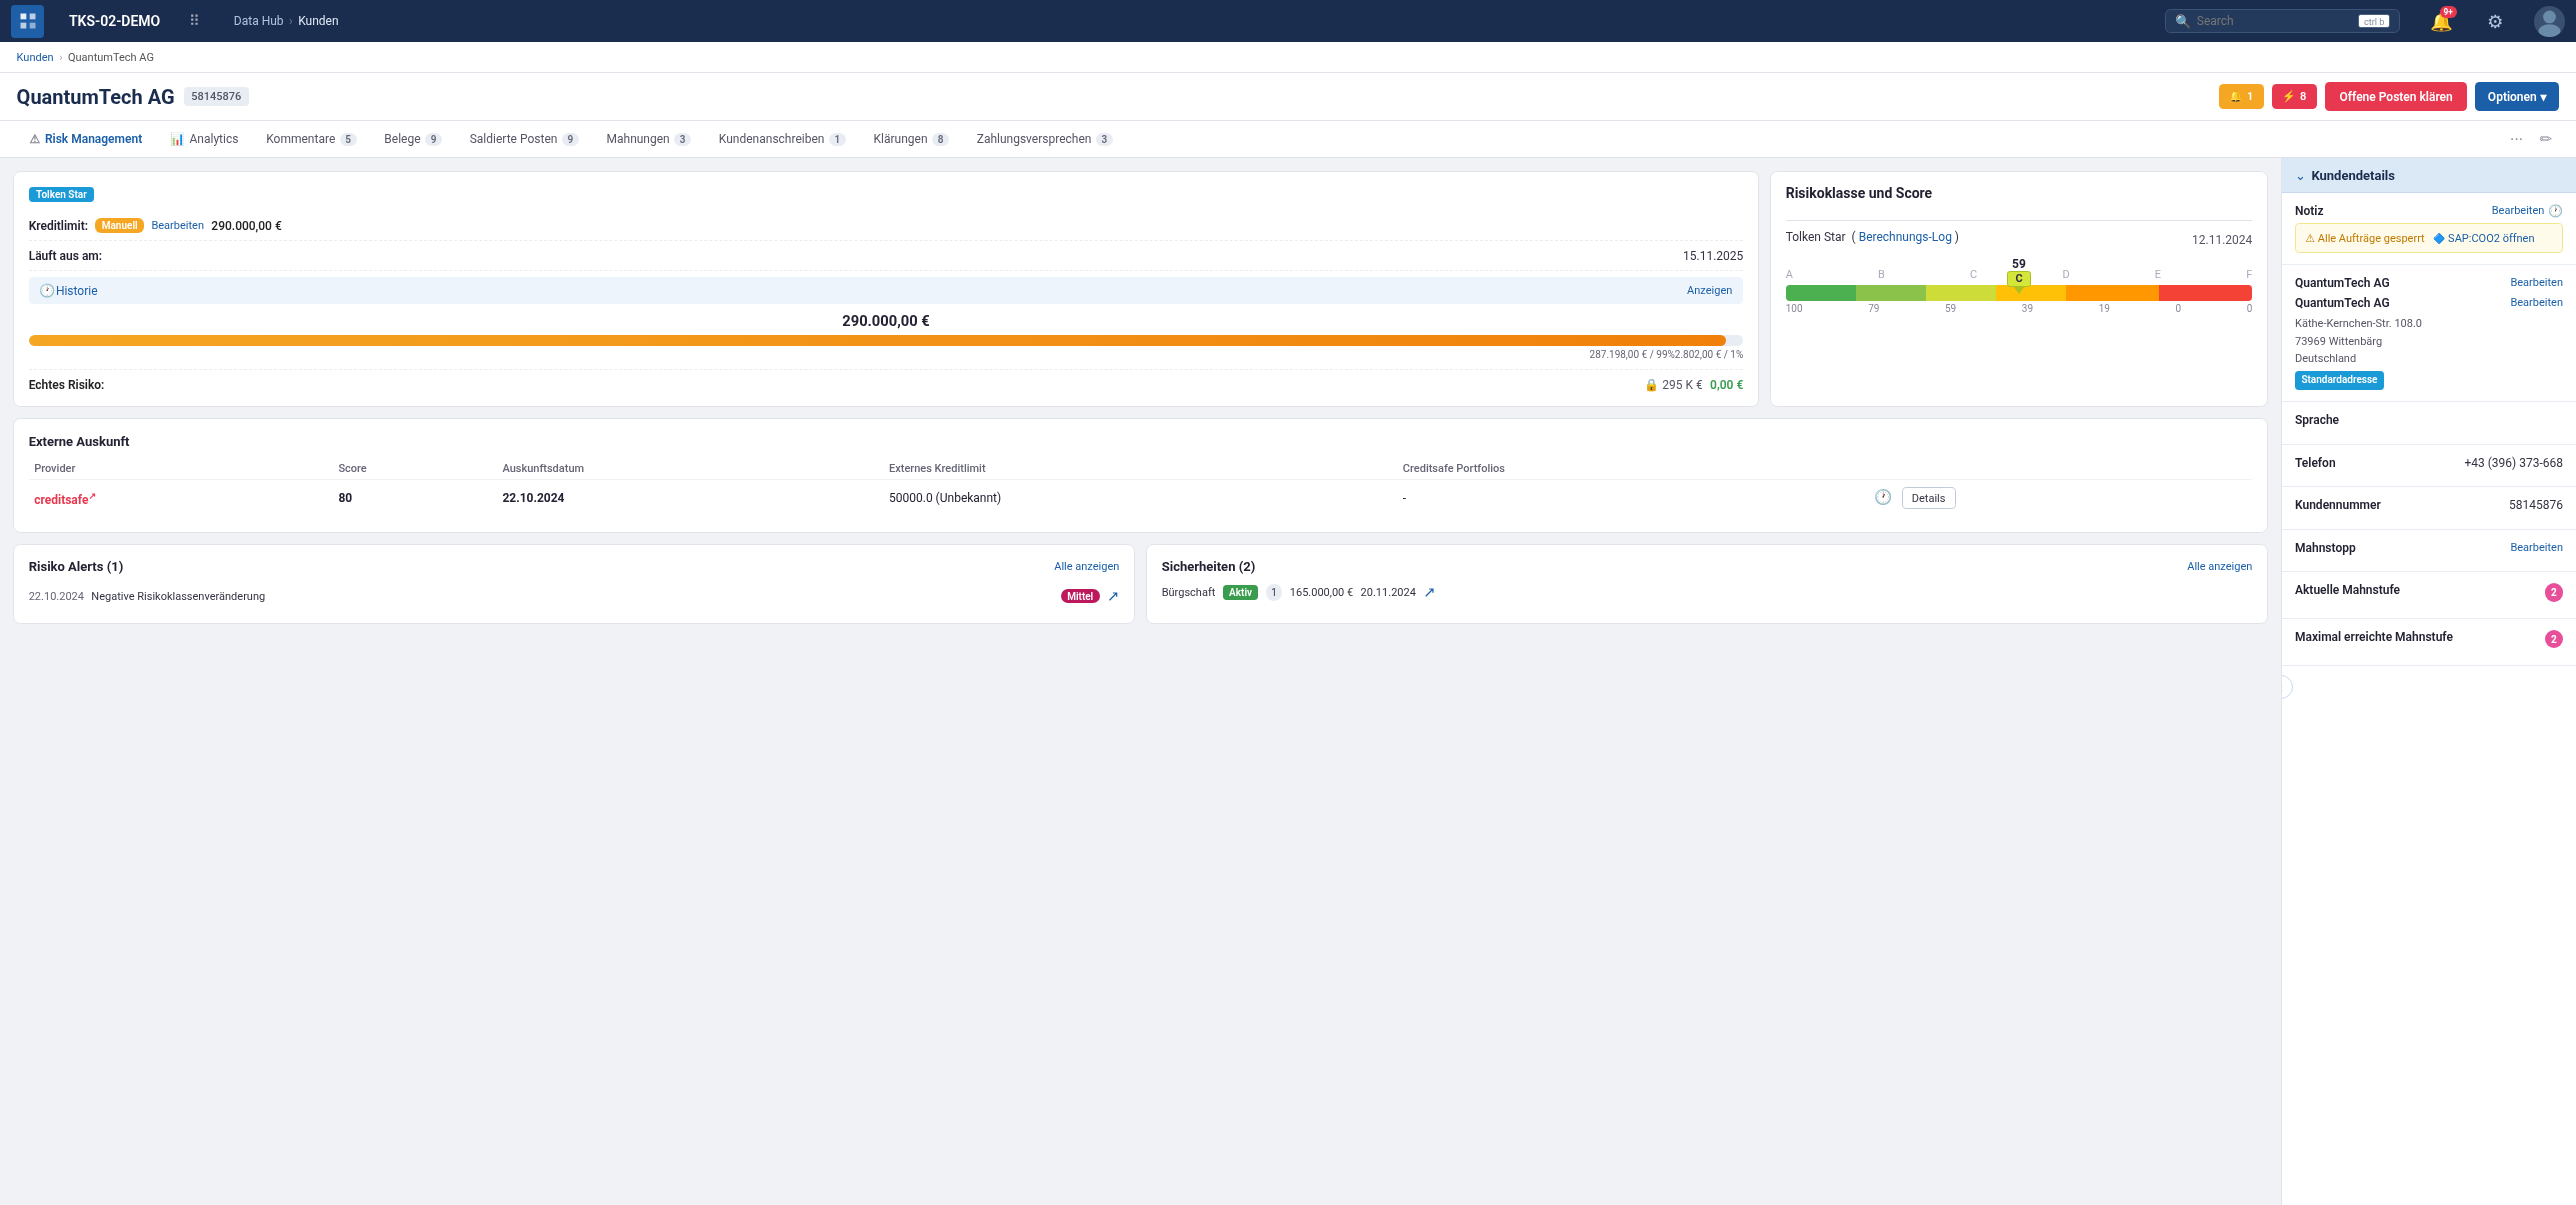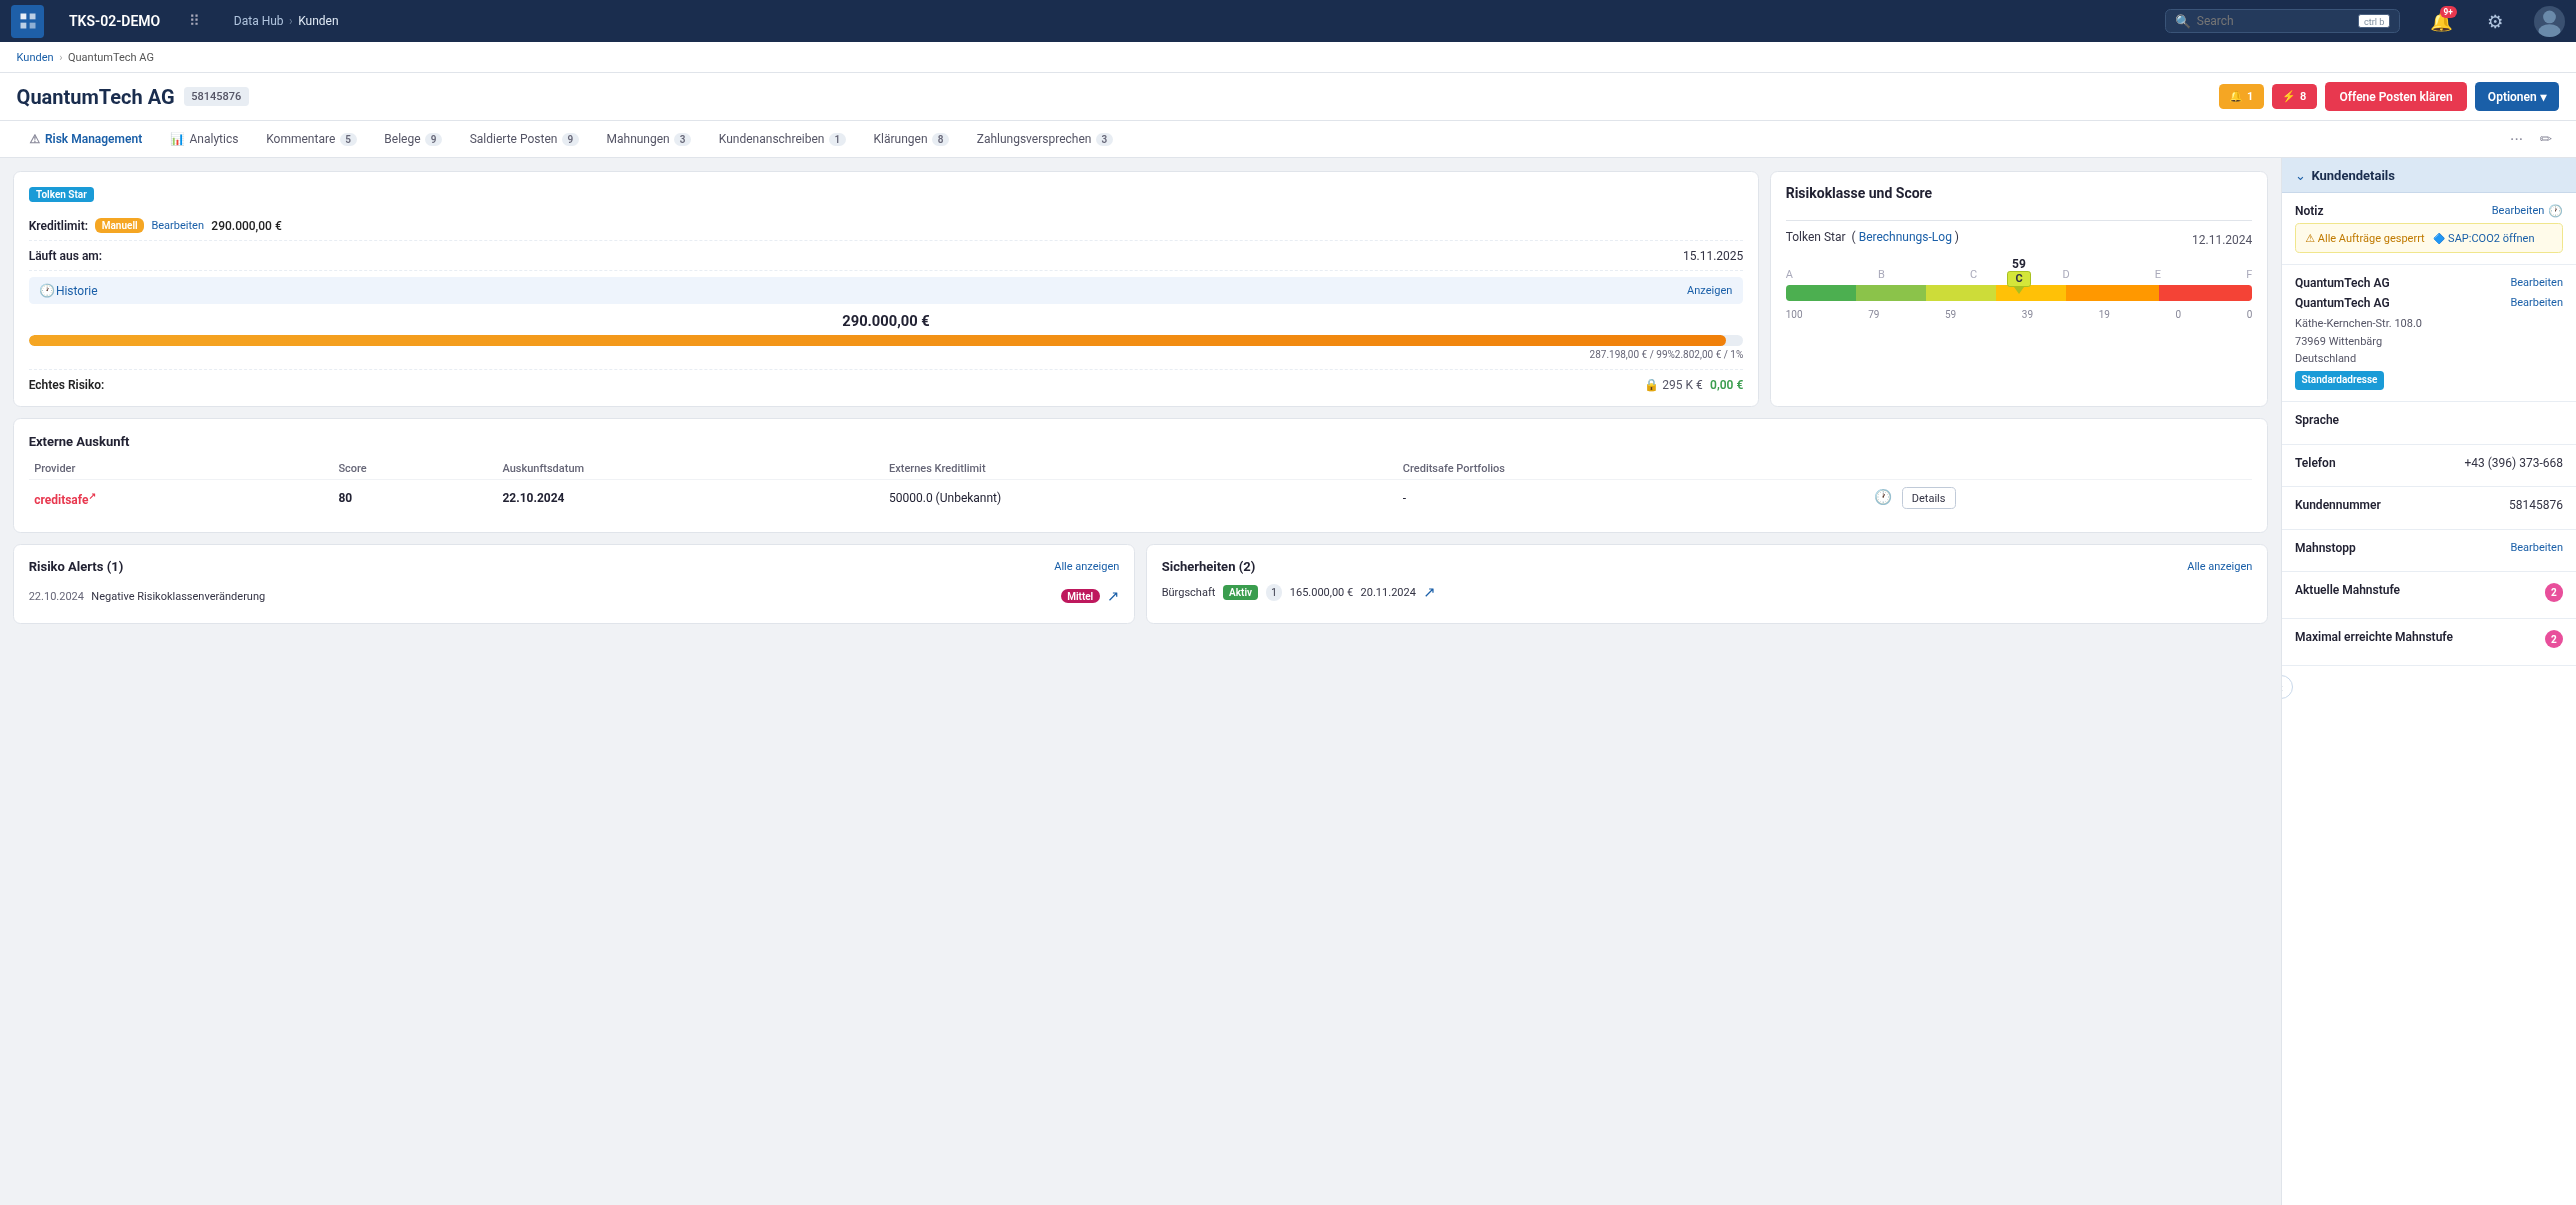--- a/index.html
+++ b/index.html
@@ -149,21 +149,21 @@
     
     .risk-section { padding: 13px 14.7px; }
     .risk-title { font-size: 14px; font-weight: 700; color: #223; margin-bottom: 9.2px; }
     .risk-subtitle { font-size: 12px; color: #334; margin-bottom: 5.5px; }
     .risk-subtitle a { color: #1a5fa8; text-decoration: none; }
     .risk-date { font-size: 12px; color: #556; }
     .score-bar-section { position: relative; margin: 18.4px 0 5.5px; }
     .score-labels { display: flex; justify-content: space-between; font-size: 11px; color: #aab; margin-bottom: 3.7px; }
     .score-bar-track { height: 16.6px; border-radius: 3.7px; overflow: hidden; display: flex; position: relative; }
     .score-seg { height: 100%; }
-    .score-numbers { display: flex; justify-content: space-between; font-size: 10px; color: #889; margin-top: 8px; }
+    .score-numbers { display: flex; justify-content: space-between; font-size: 10px; color: #889; margin-top: 2px; }
 
     
     .external-table { width: 100%; border-collapse: collapse; }
     .external-table th { font-size: 11px; color: #667; font-weight: 500; padding: 3.7px 5.5px; text-align: left; }
     .external-table td { font-size: 12px; color: #223; padding: 7.4px 5.5px; border-top: 0.9px solid #f0f2f5; }
     .creditsafe-logo { color: #e8384f; font-size: 12px; font-weight: 700; }
     .creditsafe-logo sup { font-size: 9.2px; }
     .details-btn {
       border: 0.9px solid #c0cad8; border-radius: 4.6px; padding: 3.7px 9.2px;
       font-size: 11px; color: #334; cursor: pointer; background: white;

